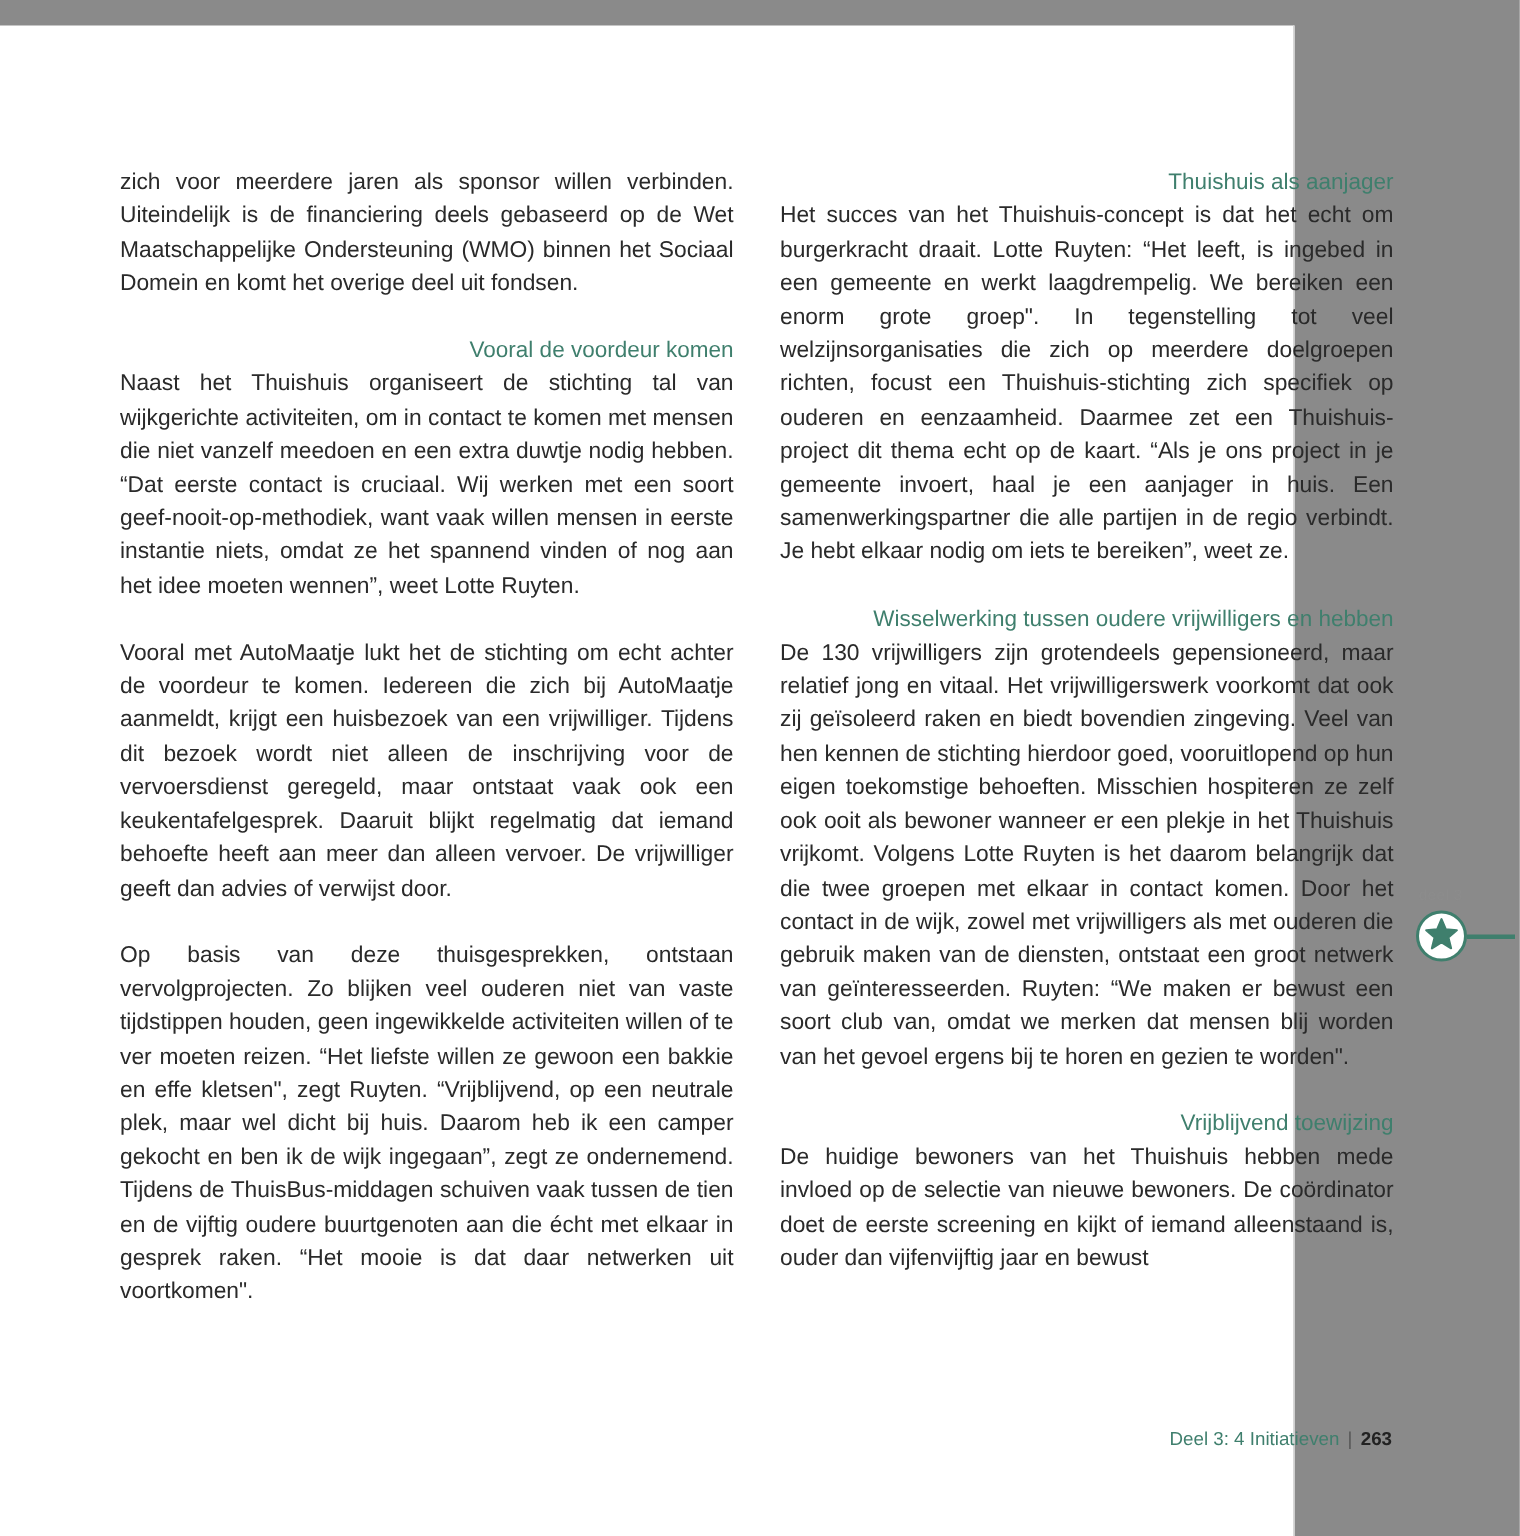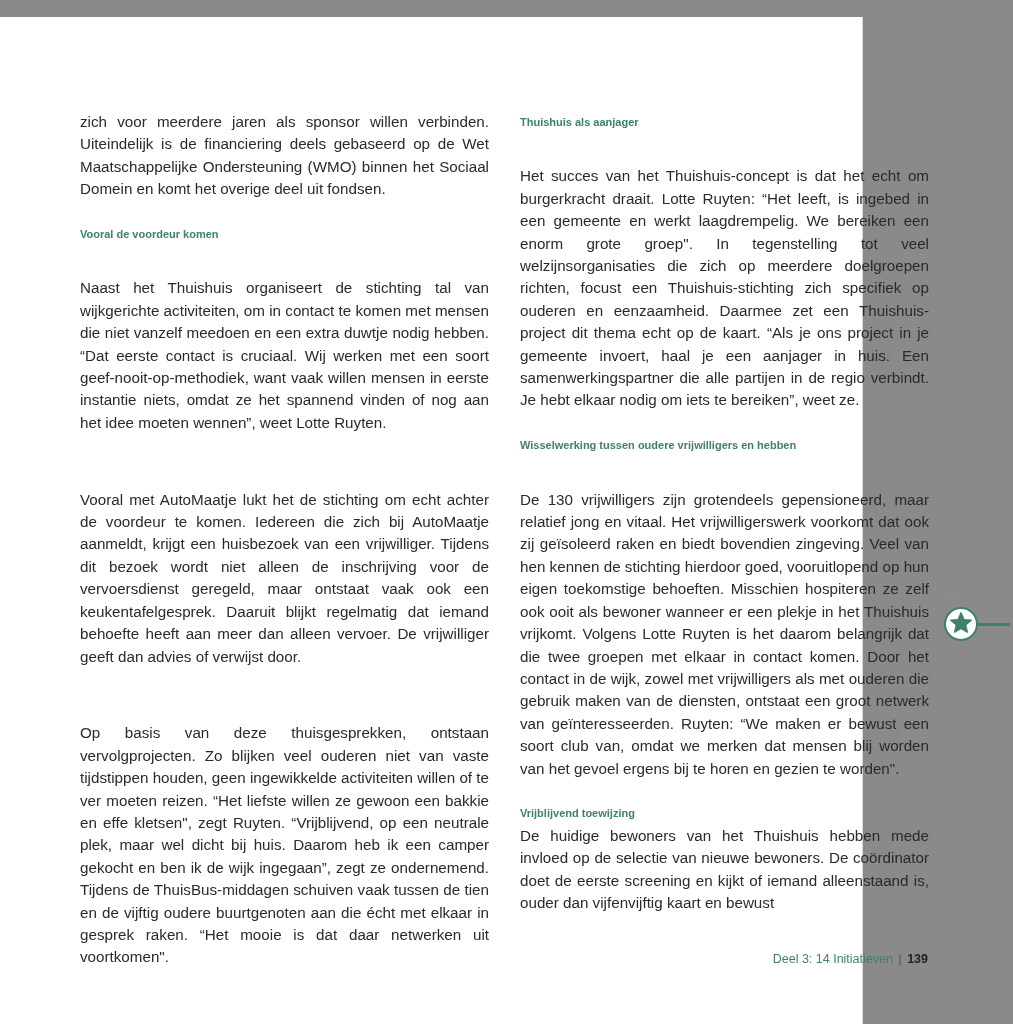--- a/index.html
+++ b/index.html
@@ -32,28 +32,28 @@
     }
     .col-left { left: 80px; }
     .col-right { left: 520px; }
     .column p {
       margin: 0;
       text-align: justify;
       hyphens: manual;
     }
     .column p.last-left {
       text-align-last: left;
-      margin-top: 32px;
     }
     .heading {
       margin: 0;
       color: #3f7f6d;
-      font-weight: bold;
-      font-size: 11px;
+      font-weight: normal;
+      font-size: 15px;
       line-height: 22.4px;
+      text-align: right;
     }
     .gap {
       height: 22.4px;
     }
     .side-marker {
       position: absolute;
       left: 944px;
       top: 575px;
       width: 66px;
       height: 60px;
@@ -128,32 +128,32 @@
   </div>
 
   <div class="column col-right">
     <div class="heading">Thuishuis als aanjager</div>
     <p class="last-left">Het succes van het Thuishuis-concept is dat het echt om burgerkracht draait. Lotte Ruyten: “Het leeft, is inge­bed in een gemeente en werkt laagdrempelig. We bereiken een enorm grote groep". In tegenstelling tot veel welzijnsorganisaties die zich op meerdere doel­groepen richten, focust een Thuishuis-stichting zich specifiek op ouderen en eenzaamheid. Daarmee zet een Thuishuis-project dit thema echt op de kaart. “Als je ons project in je gemeente invoert, haal je een aanjager in huis. Een samenwerkingspartner die alle partijen in de regio verbindt. Je hebt elkaar nodig om iets te bereiken”, weet ze.</p>
     <div class="gap"></div>
     <div class="heading">Wisselwerking tussen oudere vrijwilligers en hebben</div>
     <p class="last-left">De 130 vrijwilligers zijn grotendeels gepensioneerd, maar relatief jong en vitaal. Het vrijwilligerswerk voorkomt dat ook zij geïsoleerd raken en biedt bovendien zingeving. Veel van hen kennen de stichting hierdoor goed, vooruitlopend op hun eigen toekomstige behoeften. Misschien hospiteren ze zelf ook ooit als bewoner wanneer er een plekje in het Thuishuis vrijkomt. Volgens Lotte Ruyten is het daarom belangrijk dat die twee groepen met elkaar in contact komen. Door het contact in de wijk, zowel met vrijwilligers als met ouderen die gebruik maken van de diensten, ontstaat een groot netwerk van geïnteresseerden. Ruyten: “We maken er bewust een soort club van, omdat we merken dat mensen blij worden van het gevoel ergens bij te horen en gezien te worden".</p>
     <div class="gap"></div>
     <div class="heading">Vrijblijvend toewijzing</div>
-    <p>De huidige bewoners van het Thuishuis hebben mede invloed op de selectie van nieuwe bewoners. De coördinator doet de eerste screening en kijkt of iemand alleenstaand is, ouder dan vijfenvijftig kaart en bewust</p>
+    <p>De huidige bewoners van het Thuishuis hebben mede invloed op de selectie van nieuwe bewoners. De coördinator doet de eerste screening en kijkt of iemand alleenstaand is, ouder dan vijfenvijftig jaar en bewust</p>
   </div>
 
   <div class="side-marker">
     <span class="side-label">deel 3</span>
     <div class="star-circle">
       <svg width="24" height="24" viewBox="0 0 24 24">
         <path d="M12 1.8 L14.9 8.6 L22.2 9.2 L16.6 14 L18.4 21.2 L12 17.3 L5.6 21.2 L7.4 14 L1.8 9.2 L9.1 8.6 Z" fill="#3f7f6d" stroke="#3f7f6d" stroke-width="1.4" stroke-linejoin="round"></path>
       </svg>
     </div>
     <div class="star-line"></div>
   </div>
 
   <div class="footer">
-    <span>Deel 3: 14 Initiatieven</span>
+    <span>Deel 3: 4 Initiatieven</span>
     <span class="sep">|</span>
-    <span class="num">139</span>
+    <span class="num">263</span>
   </div>
 
 </div>
 
 </body></html>

